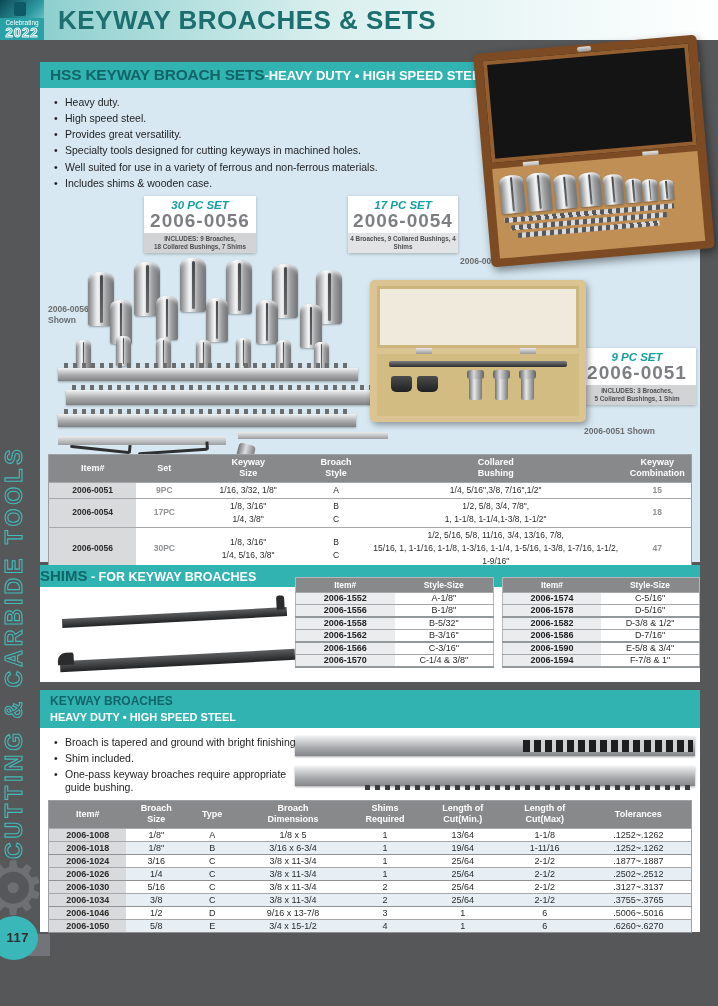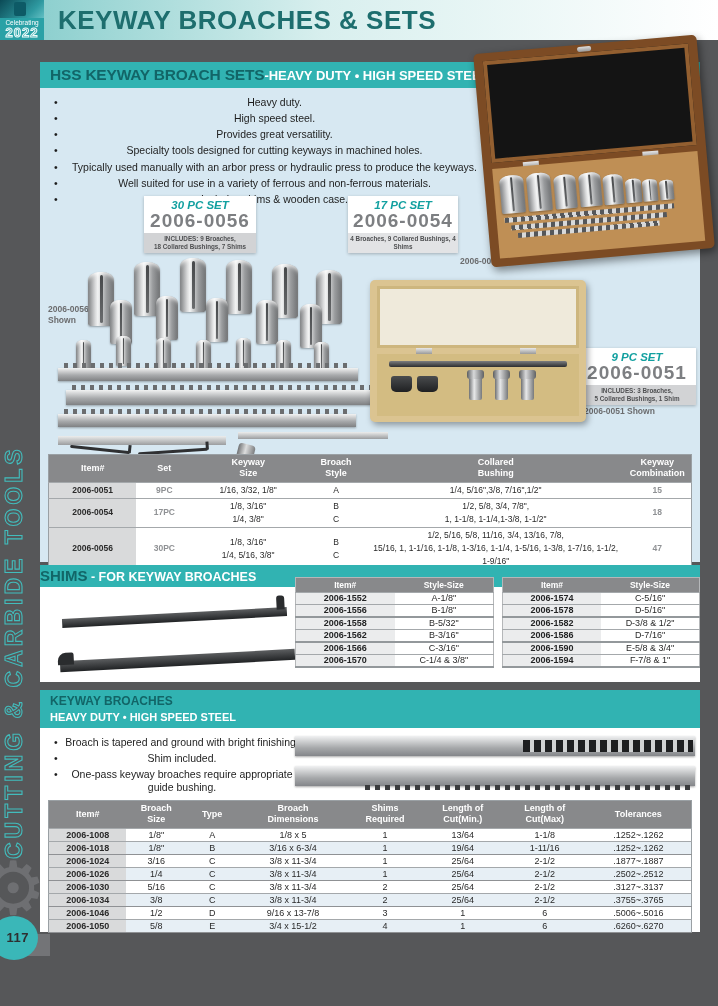--- a/index.html
+++ b/index.html
@@ -36,21 +36,21 @@
     border-radius:50%; background:#3ab7b8; }
   .page-badge span { position:absolute; right:9px; top:14px; font-size:13px; font-weight:bold;
     color:#2e2f31; letter-spacing:.5px; }
 
   
   .panel { position:absolute; left:40px; width:660px; }
   .sec-bar { position:absolute; left:0; top:0; width:100%; background:var(--teal,#31b3b2); }
   .sec-title { color:var(--dark-teal,#136567); font-weight:800; }
   .sec-sub { color:#fff; font-weight:800; }
   ul.bullets { position:absolute; list-style:none; font-size:10.5px; color:#1d1d1d; }
-  ul.bullets li { margin:0 0 3px 0; padding-left:11px; position:relative; line-height:1.25;text-align:center; }
+  ul.bullets li { margin:0 0 3px 0; padding-left:11px; position:relative; line-height:1.25; }
   ul.bullets li:before { content:"•"; position:absolute; left:0; top:0; }
 
   
   .section1 { top:62px; height:500px; background:var(--panel-blue,#d7e8f2); }
   .section1 .sec-bar { height:26px; line-height:26px; padding-left:10px; }
   .section1 .sec-title { font-size:15.5px; letter-spacing:-.2px; }
   .section1 .sec-sub { font-size:13px; }
   .bullets1 { left:14px; top:34px; width:430px; }
 
   .callout { position:absolute; text-align:center; background:#fff;
@@ -63,21 +63,21 @@
     background:var(--includes-bg,#d2d3d5); padding:2px 1px; margin-top:2px;
     white-space:pre-line; line-height:1.3; }
   .callout-30 { left:104px; top:134px; width:112px; }
   .callout-17 { left:308px; top:134px; width:110px; }
   .callout-9  { left:538px; top:286px; width:118px; }
 
   .photo-caption { position:absolute; font-size:8.5px; font-weight:bold;
     color:var(--caption,#6b6c6e); white-space:pre-line; line-height:1.25; }
   .cap-56 { left:8px; top:242px; }
   .cap-54 { left:420px; top:194px; }
-  .cap-51 { left:544px; top:344px; }
+  .cap-51 { left:544px; top:364px; }
 
   
   .case-dark { position:absolute; left:442px; top:-18px; width:224px; height:214px;
     transform:rotate(-5deg); z-index:3; background:#7c4b24; border-radius:5px;
     box-shadow:2px 4px 8px rgba(0,0,0,.45); }
   .case-dark .lid { position:absolute; left:9px; top:8px; right:9px; height:102px;
     background:#141414; border:4px solid #935f30; }
   .case-dark .tray { position:absolute; left:9px; top:116px; right:9px; bottom:8px;
     background:#bf8f55; overflow:hidden; }
   .hinge { position:absolute; width:16px; height:6px; background:linear-gradient(#e8e8e8,#9a9a9a); }
@@ -207,21 +207,20 @@
 <div class="panel section1">
   <div class="sec-bar">
     <span class="sec-title">HSS KEYWAY BROACH SETS</span><span class="sec-sub">-HEAVY DUTY • HIGH SPEED STEEL</span>
   </div>
 
   <ul class="bullets bullets1">
       <li>Heavy duty.</li>
       <li>High speed steel.</li>
       <li>Provides great versatility.</li>
       <li>Specialty tools designed for cutting keyways in machined holes.</li>
-      <li>Typically used manually with an arbor press or hydraulic press to produce the keyways.</li>
       <li>Well suited for use in a variety of ferrous and non-ferrous materials.</li>
       <li>Includes shims &amp; wooden case.</li>
     </ul>
 
   <div class="case-dark">
     <div class="lid"></div>
     <div class="clasp"></div>
     <div class="hinge" style="left:40px;top:112px;"></div>
     <div class="hinge" style="left:160px;top:112px;"></div>
     <div class="tray" id="dark-tray">

